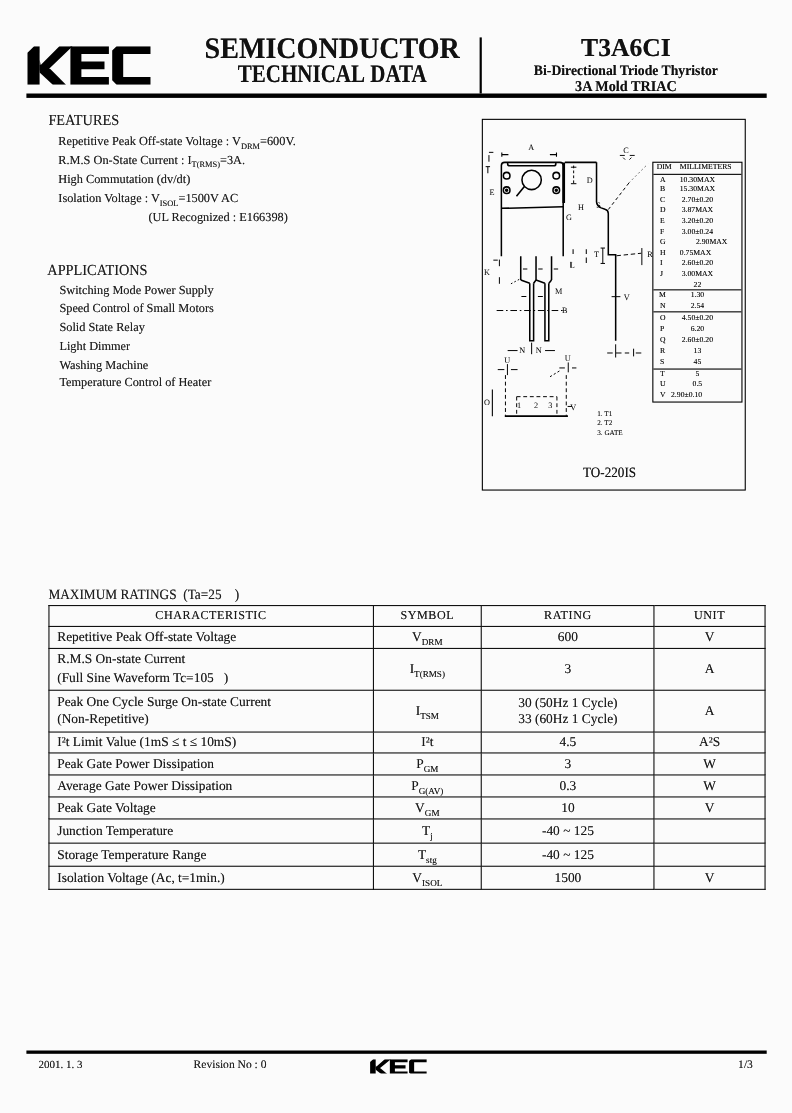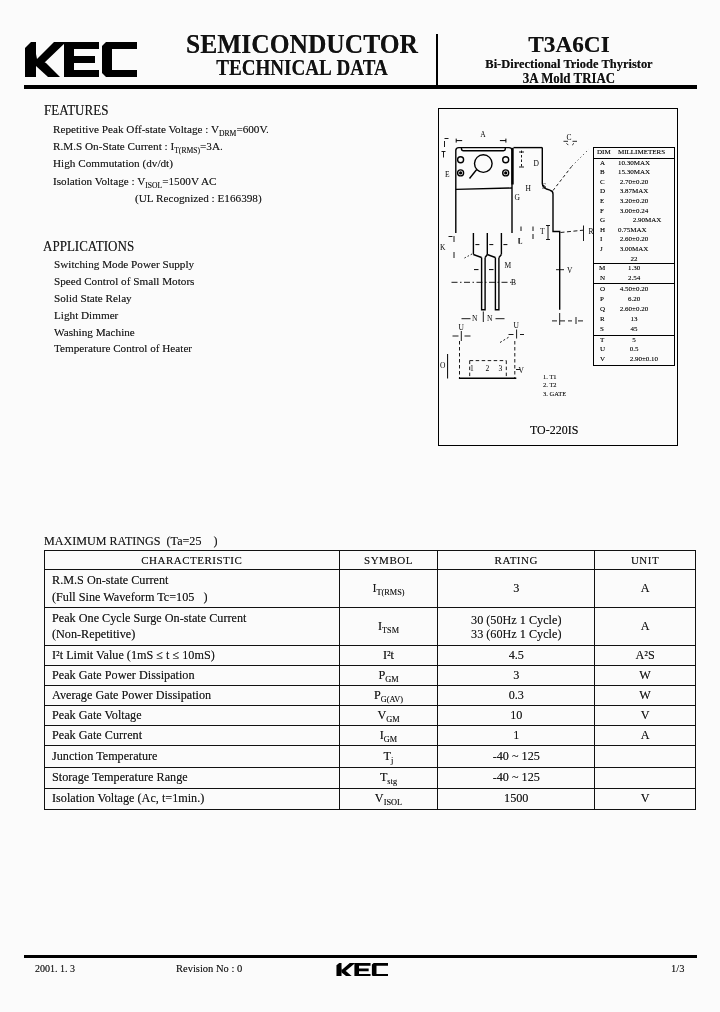--- a/index.html
+++ b/index.html
@@ -134,21 +134,21 @@
     <div>
         <span class="abs" style="left:6px">T</span>
         <span class="abs" style="left:16px;width:48px;text-align:center">5</span>
       </div>
     <div class="abs" style="top:9.6px;width:100%">
         <span class="abs" style="left:6px">U</span>
         <span class="abs" style="left:16px;width:48px;text-align:center">0.5</span>
       </div>
     <div class="abs" style="top:19.2px;width:100%">
         <span class="abs" style="left:6px">V</span>
-        <span class="abs" style="left:16px;width:48px;text-align:right">2.90±0.10</span>
+        <span class="abs" style="left:16px;width:48px;text-align:left">2.90±0.10</span>
       </div>
   </div>
 </div>
 
 <svg class="abs" style="left:437px;top:107px" width="242" height="340" viewBox="437 107 242 340" fill="none" stroke="#000" stroke-width="1.4">
 
   <path d="M455.8,233 V150.5 Q455.8,147.6 458.8,147.6 L509,147.6 Q512,147.6 512,150.5 V233"></path>
   <line x1="512.5" y1="147.8" x2="512.5" y2="184.5" stroke-width="2.4"></line>
   <path d="M461.5,148 L461.5,149 Q461.5,150.7 463.5,150.7 L503.5,150.7 Q505.3,150.7 505.3,149 L505.3,148"></path>
   <circle cx="483.3" cy="163.6" r="8.8"></circle>
@@ -256,20 +256,26 @@
       <col style="width:157px">
       <col style="width:101px">
     </colgroup>
   <tbody>
       <tr style="height:19px">
     <td style="border:1px solid #111;text-align:center;font-size:11px;letter-spacing:0.5px">CHARACTERISTIC</td>
     <td style="border:1px solid #111;text-align:center;font-size:11px;letter-spacing:0.5px">SYMBOL</td>
     <td style="border:1px solid #111;text-align:center;font-size:11px;letter-spacing:0.5px">RATING</td>
     <td style="border:1px solid #111;text-align:center;font-size:11px;letter-spacing:0.5px">UNIT</td>
   </tr>
+  <tr style="height:19.5px">
+    <td style="border:1px solid #111;padding-left:7px">Repetitive Peak Off-state Voltage</td>
+    <td style="border:1px solid #111;text-align:center">V<sub>DRM</sub></td>
+    <td style="border:1px solid #111;text-align:center">600</td>
+    <td style="border:1px solid #111;text-align:center">V</td>
+  </tr>
   <tr style="height:38px">
     <td style="border:1px solid #111;padding-left:7px;line-height:17px">R.M.S On-state Current<br>(Full Sine Waveform Tc=105&nbsp;&nbsp;&nbsp;)</td>
     <td style="border:1px solid #111;text-align:center">I<sub>T(RMS)</sub></td>
     <td style="border:1px solid #111;text-align:center">3</td>
     <td style="border:1px solid #111;text-align:center">A</td>
   </tr>
   <tr style="height:38px">
     <td style="border:1px solid #111;padding-left:7px;line-height:15.5px">Peak One Cycle Surge On-state Current<br>(Non-Repetitive)</td>
     <td style="border:1px solid #111;text-align:center">I<sub>TSM</sub></td>
     <td style="border:1px solid #111;text-align:center;line-height:14px">30 (50Hz 1 Cycle)<br>33 (60Hz 1 Cycle)</td>
@@ -291,26 +297,20 @@
     <td style="border:1px solid #111;padding-left:7px">Average Gate Power Dissipation</td>
     <td style="border:1px solid #111;text-align:center">P<sub>G(AV)</sub></td>
     <td style="border:1px solid #111;text-align:center">0.3</td>
     <td style="border:1px solid #111;text-align:center">W</td>
   </tr>
   <tr style="height:20px">
     <td style="border:1px solid #111;padding-left:7px">Peak Gate Voltage</td>
     <td style="border:1px solid #111;text-align:center">V<sub>GM</sub></td>
     <td style="border:1px solid #111;text-align:center">10</td>
     <td style="border:1px solid #111;text-align:center">V</td>
-  </tr>
-  <tr style="height:20px">
-    <td style="border:1px solid #111;padding-left:7px">Peak Gate Current</td>
-    <td style="border:1px solid #111;text-align:center">I<sub>GM</sub></td>
-    <td style="border:1px solid #111;text-align:center">1</td>
-    <td style="border:1px solid #111;text-align:center">A</td>
   </tr>
   <tr style="height:22px">
     <td style="border:1px solid #111;padding-left:7px">Junction Temperature</td>
     <td style="border:1px solid #111;text-align:center">T<sub>j</sub></td>
     <td style="border:1px solid #111;text-align:center">-40 ~ 125</td>
     <td style="border:1px solid #111;text-align:center"></td>
   </tr>
   <tr style="height:21px">
     <td style="border:1px solid #111;padding-left:7px">Storage Temperature Range</td>
     <td style="border:1px solid #111;text-align:center">T<sub>stg</sub></td>

